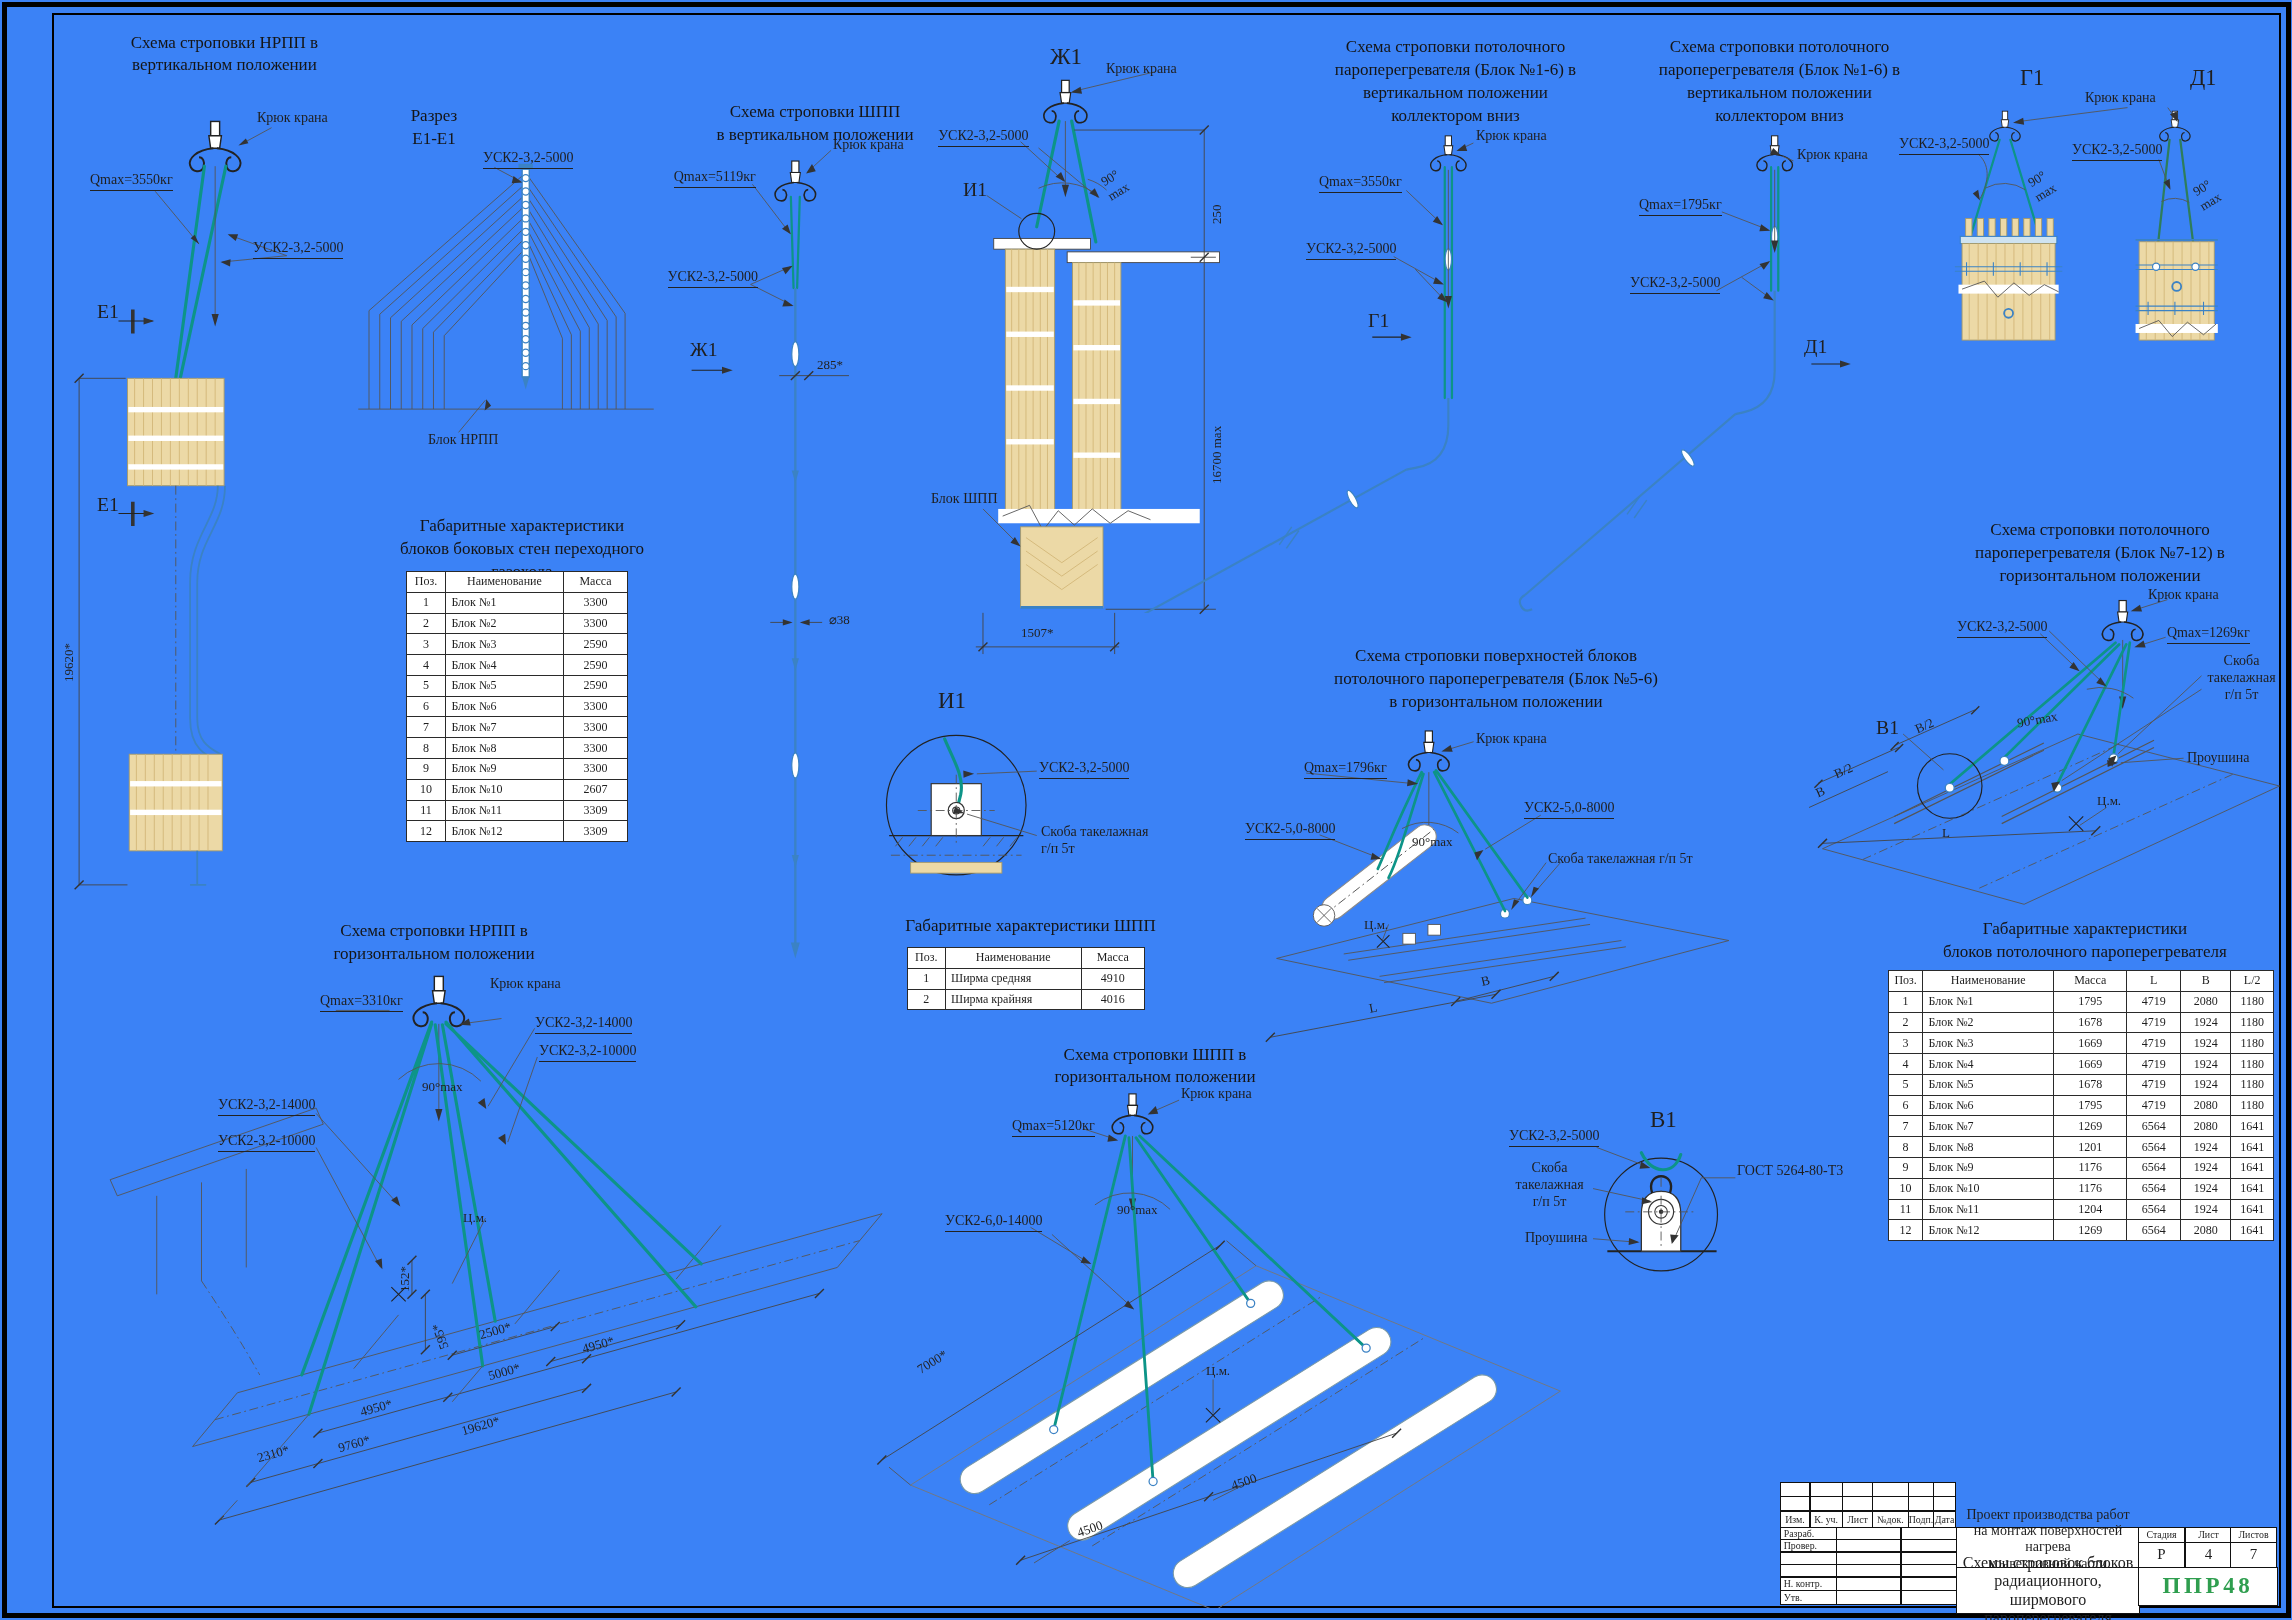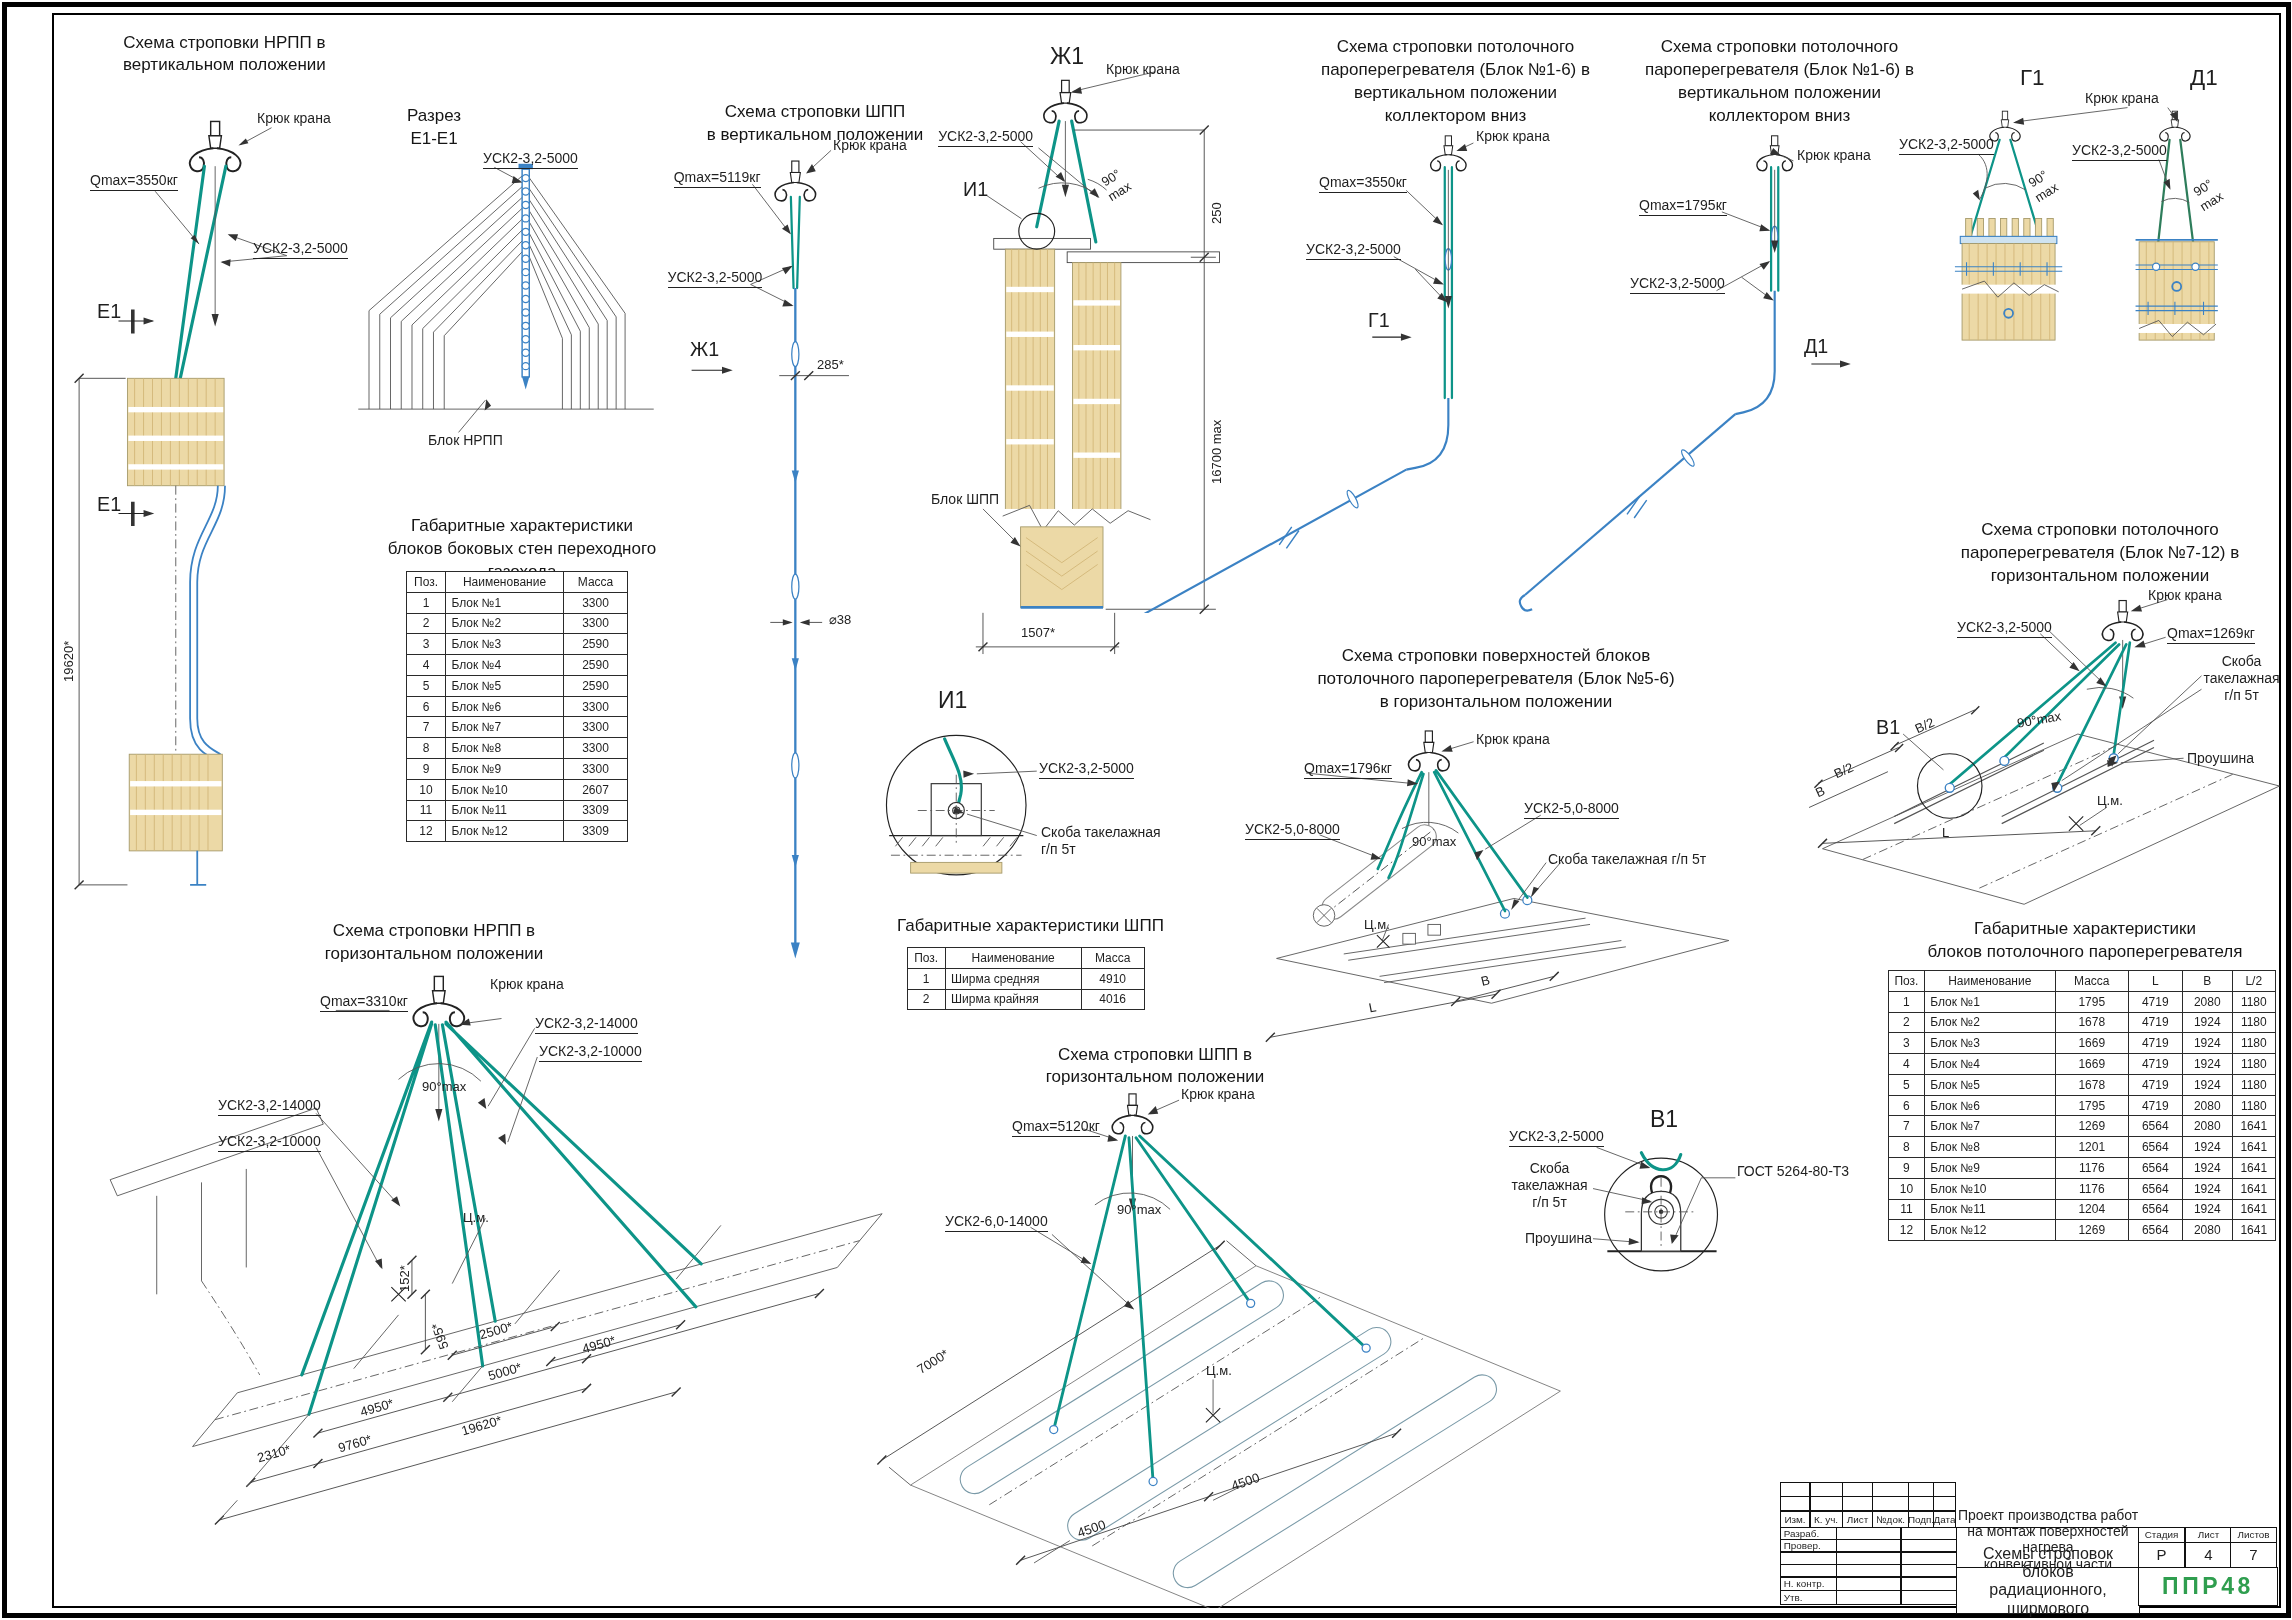--- a/index.html
+++ b/index.html
@@ -1,17 +1,17 @@
 <!DOCTYPE html>
 <html style="font-size:14.3px"><head>
 <meta charset="utf-8">
 <style>
   html,body{margin:0;padding:0;background:#d8d8d8;}
-  .sheet{position:relative;width:2293px;height:1620px;background:#ffffff;
-         font-family:Liberation Sans, sans-serif;color:#1f1f1f;overflow:hidden;}
+  .sheet{position:relative;width:2293px;height:1620px;background:#3b82f6;
+         font-family:Liberation Serif, serif;color:#1f1f1f;overflow:hidden;}
   .frame-trim{position:absolute;inset:1.8px;border:5.4px solid #000;}
   .frame-main{position:absolute;left:52px;top:12.5px;right:12.5px;bottom:12.5px;border:2.2px solid #000;}
   .scheme{position:absolute;}
   .scheme>svg{position:absolute;left:0;top:0;}
   .t{position:absolute;font-size:17px;line-height:1.35;text-align:center;white-space:pre-line;color:#151515;}
   .lbl{position:absolute;font-size:14px;line-height:1.2;white-space:pre-line;}
   .u{border-bottom:1.2px solid #222;padding-bottom:0.9px;}
   .dim{font-size:13px;color:#222;}
   .mk{font-size:19.7px;}
   .vt{writing-mode:vertical-rl;transform:rotate(180deg);}

